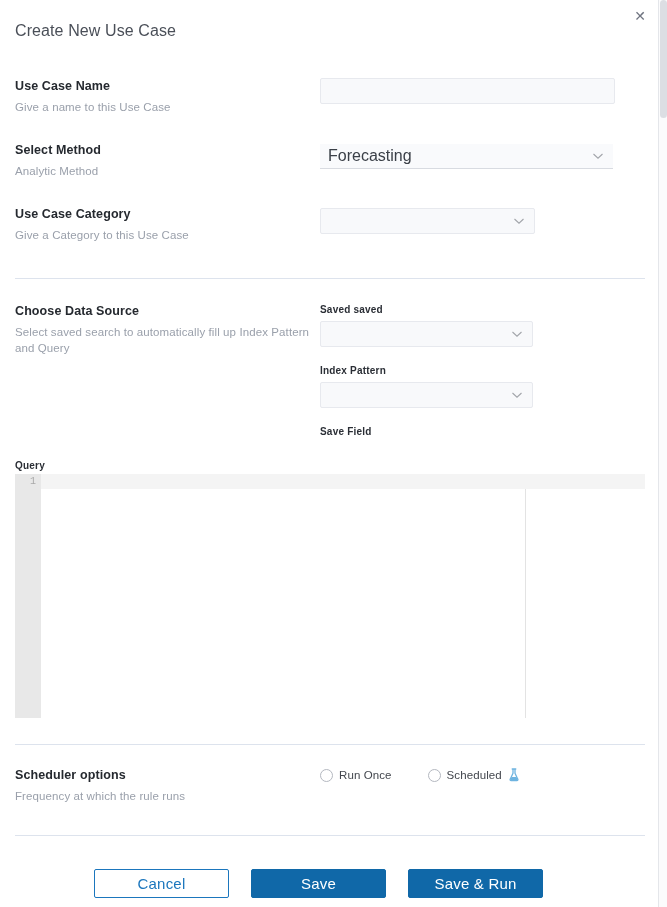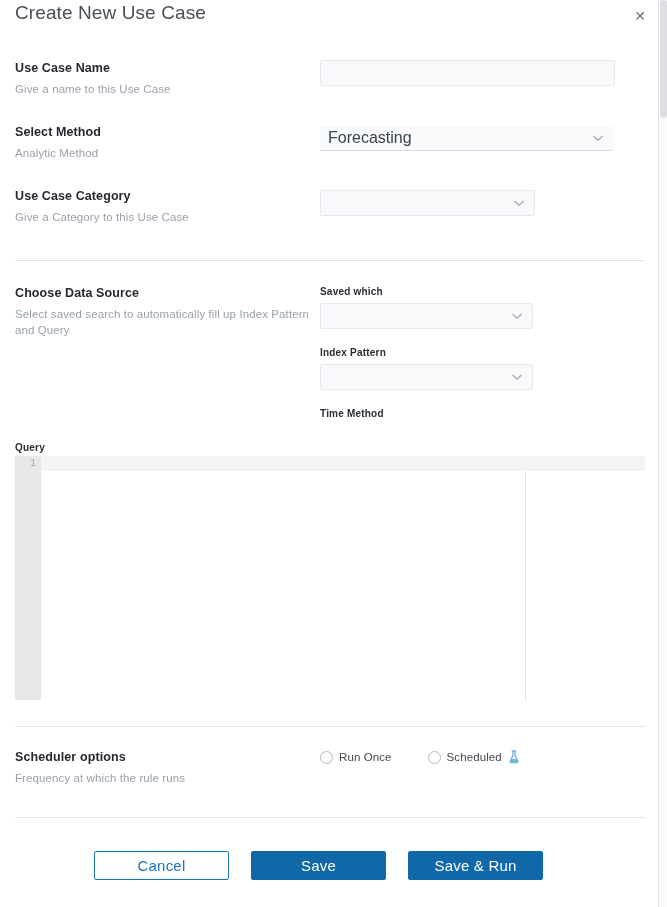--- a/index.html
+++ b/index.html
@@ -47,21 +47,22 @@
   .page {
     position: absolute;
     top: 0; left: 0;
     width: 658px;
     height: 907px;
     padding: 0 15px;
   }
 
   .dlg-title {
     margin: 0;
-    font-size: 19px;
+    padding-top: 18px;
+    font-size: 16px;
     font-weight: 400;
     letter-spacing: .1px;
     color: #4a4f58;
     line-height: 26px;
   }
 
   
   .row {
     position: relative;
     display: flex;
@@ -321,41 +322,41 @@
 
   <div class="divider" style="margin-top:35px;"></div>
 
   <div class="row" style="margin-top:24px;">
     <div class="col-left">
       <div class="fld-title">Choose Data Source</div>
       <div class="fld-sub">Select saved search to automatically fill up Index Pattern and Query</div>
     </div>
     <div class="col-right" style="padding-top:0;">
 
-      <div class="mini-label">Saved which</div>
+      <div class="mini-label">Saved saved</div>
       <div class="select-wrap w-sm-sel">
         <span class="select-val"></span>
         <span class="chev">
           <svg viewBox="0 0 16 16" width="16" height="16">
               <path d="M3.5 6 L8 10.2 L12.5 6" fill="none" stroke="#5c6068" stroke-width="1.1"></path>
             </svg>
         </span>
       </div>
 
       <div class="mini-label" style="margin-top:17px;">Index Pattern</div>
       <div class="select-wrap w-sm-sel">
         <span class="select-val"></span>
         <span class="chev">
           <svg viewBox="0 0 16 16" width="16" height="16">
               <path d="M3.5 6 L8 10.2 L12.5 6" fill="none" stroke="#5c6068" stroke-width="1.1"></path>
             </svg>
         </span>
       </div>
 
-      <div class="mini-label" style="margin-top:17px;">Time Method</div>
+      <div class="mini-label" style="margin-top:17px;">Save Field</div>
       <div style="font-size:11.5px;color:#43474e;min-height:4px;"></div>
     </div>
   </div>
 
   <div style="margin-top:13px;">
     <div class="editor-label">Query</div>
     <div class="editor">
       <div class="ed-activeline"></div>
       <div class="ed-gutter">
         <div class="ed-gutter-num">1</div>

